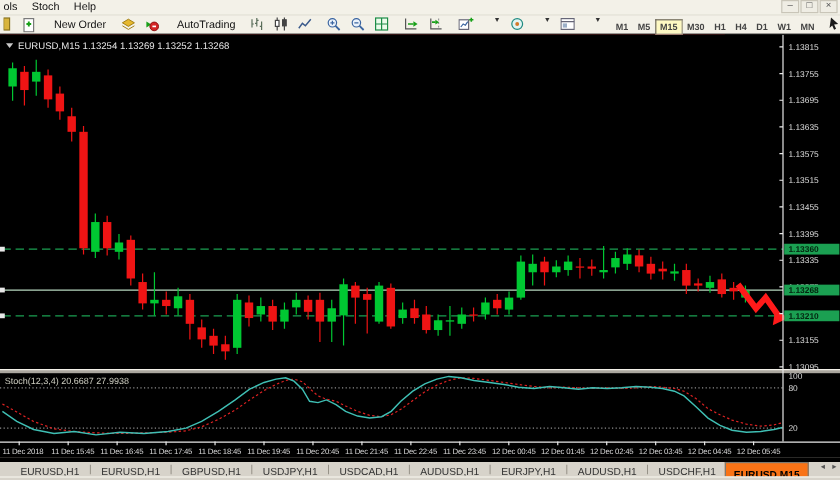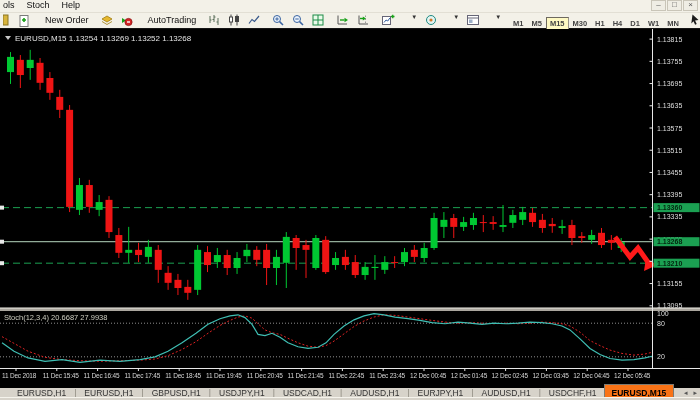--- a/index.html
+++ b/index.html
@@ -23,22 +23,22 @@
        box-shadow:1px 0 0 #fff;margin:0 2px}
   .tf{display:inline-block;font-size:7.5px;font-weight:bold;color:#444;
       padding:1px 3px;margin:0 0;border:1px solid transparent}
   .tf.active{background:#fef9c3;border:1px solid #979287;border-top-color:#6e695f;border-left-color:#6e695f}
   .glyph{font-size:10px;color:#333;padding:0 2px}
   .dd{font-size:6px;color:#333;margin-left:1px}
   
   #chartwrap{position:absolute;top:29px;left:0;width:604px;height:352px;background:#b91c1c}
   
   .tabbar{position:absolute;top:381px;left:0;width:700px;height:16px;background:#d7d3ca;
-          display:flex;align-items:center;padding-left:10px;box-sizing:border-box;
-          border-top:7px solid #000000;font-size:8.5px;color:#333}
+          display:flex;align-items:flex-start;padding-left:10px;box-sizing:border-box;
+          border-top:4px solid #000000;font-size:8.5px;color:#333}
   .tab{padding:2px 7px 2px;cursor:default;display:inline-flex;align-items:center;height:11px}
   .tabsep{color:#8a867c;padding:0 1px}
   .tab.active{background:#f97316;border:1px solid #7d7a71;border-bottom:none;
               color:#000;height:13px;font-weight:bold}
   .tspring{flex:1}
   .tscroll{font-size:7px;color:#555;padding:0 3px}
   .statusbar{position:absolute;top:397px;left:0;width:700px;height:3px;background:#d7d3ca;border-top:1px solid #f5f3ec}
 </style>
 </head>
 <body>

